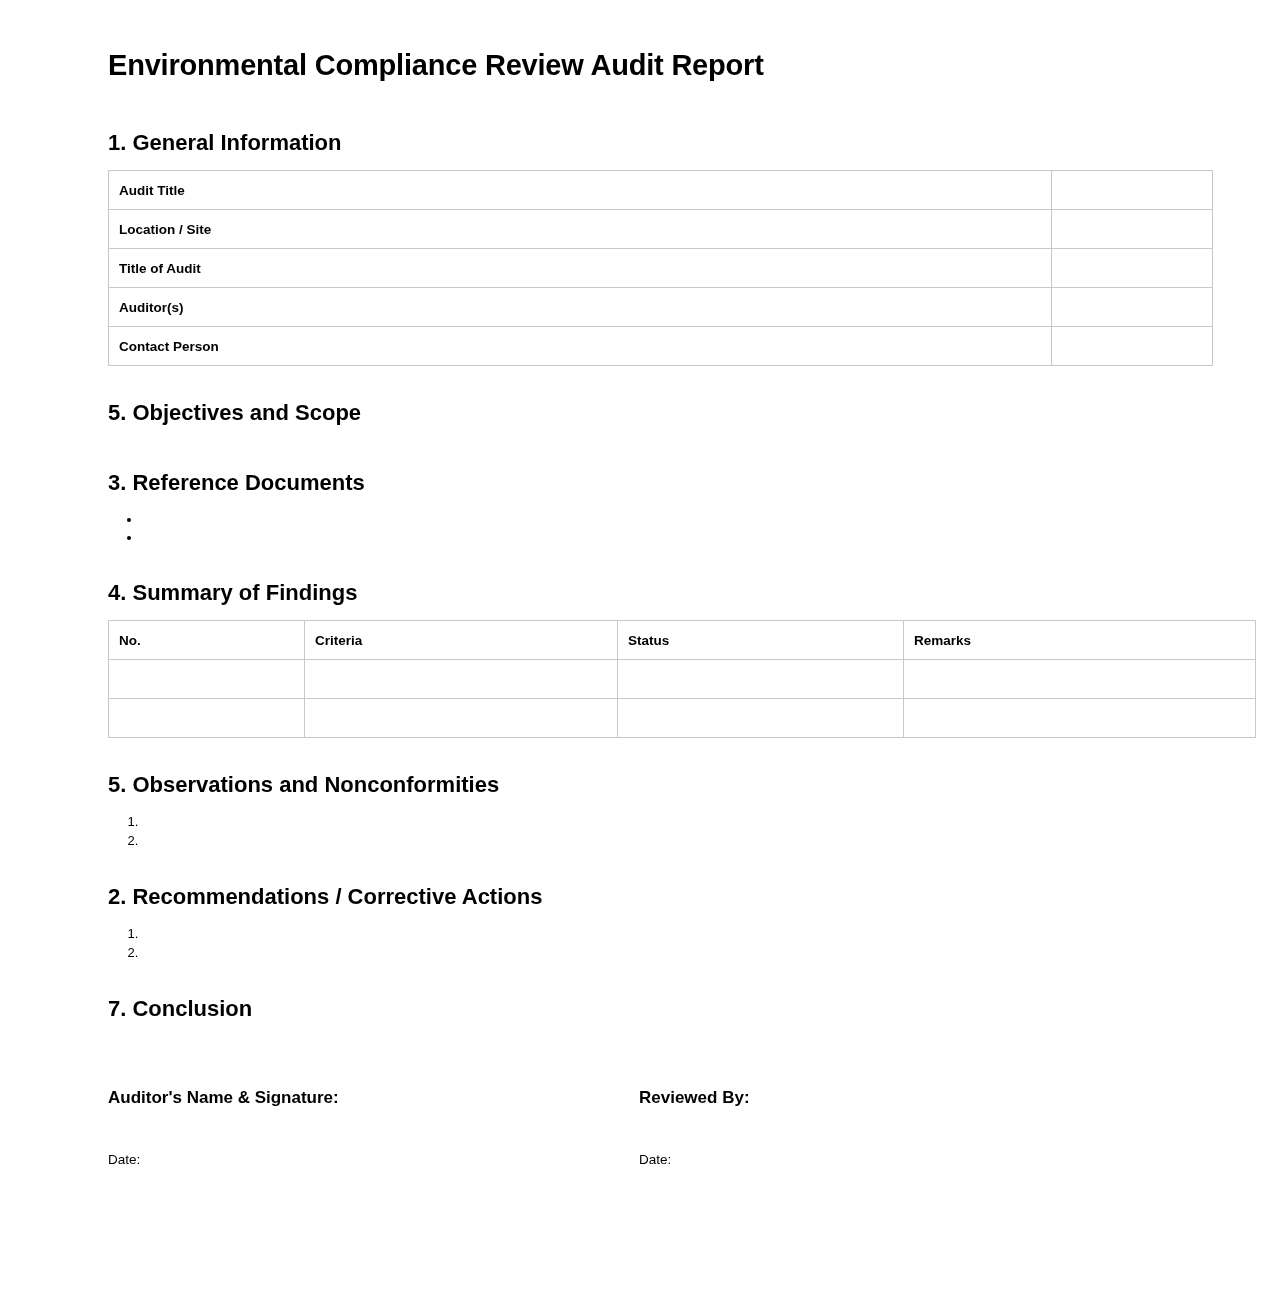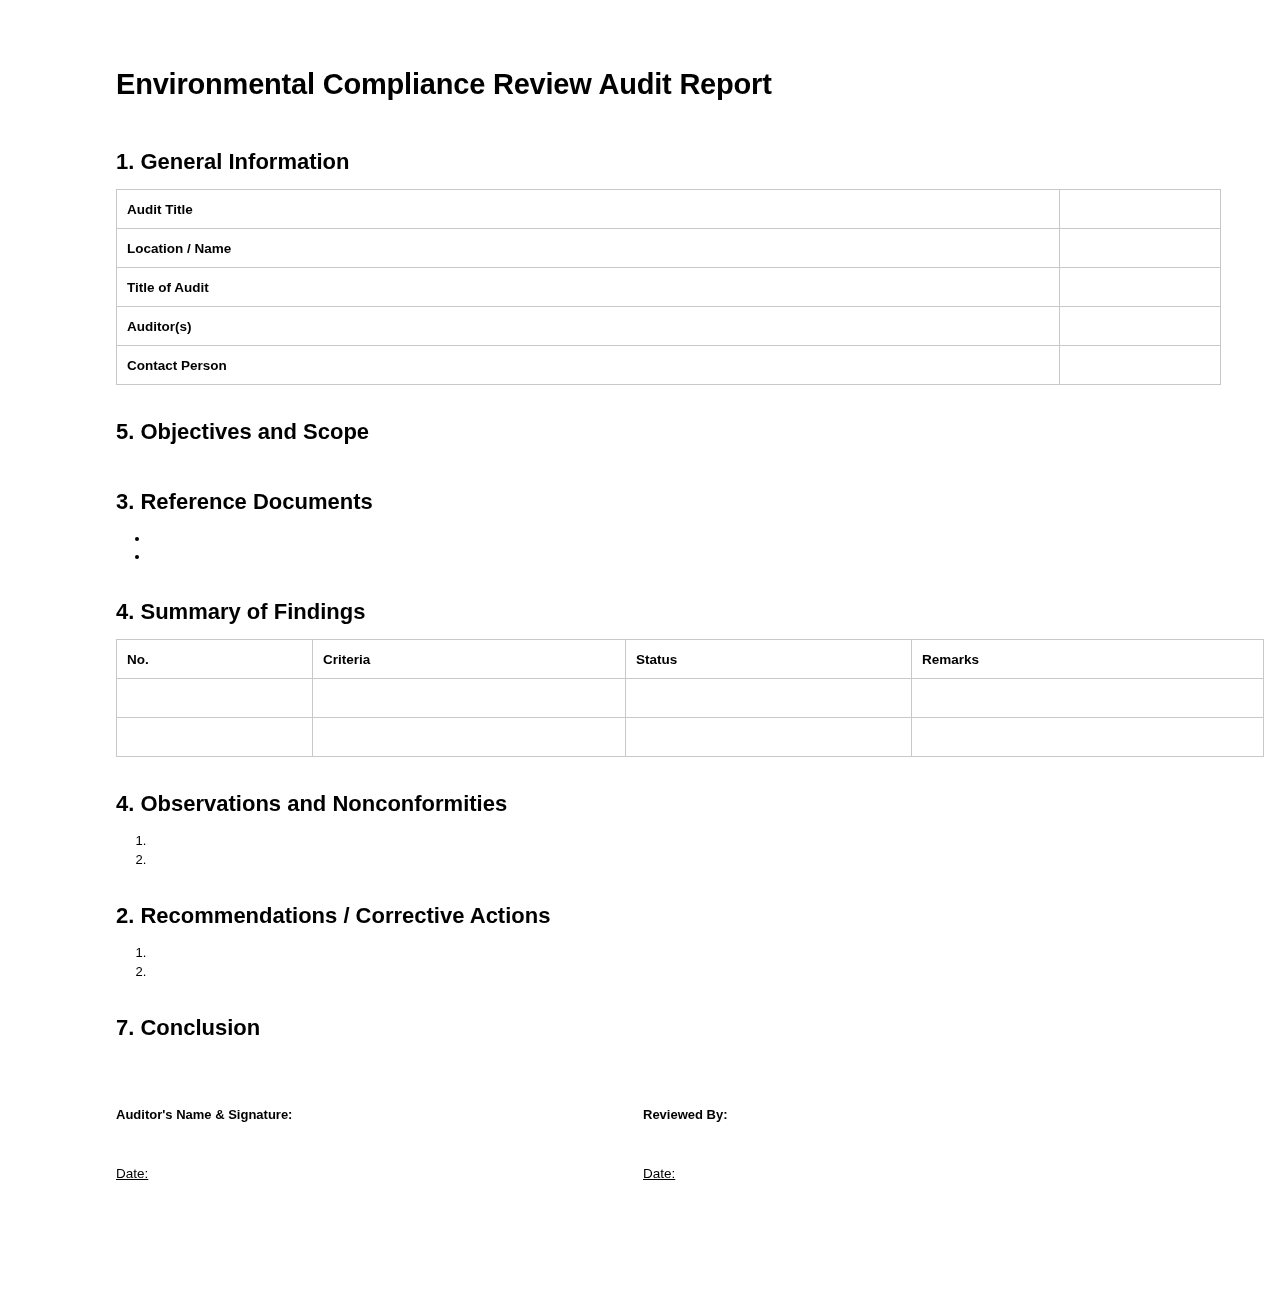--- a/index.html
+++ b/index.html
@@ -7,23 +7,22 @@
     padding: 0;
     background: #ffffff;
   }
   body {
     width: 1278px;
     min-height: 1300px;
     font-family: "Liberation Sans", sans-serif;
     color: #000000;
   }
   .page {
-    padding: 68px 108px 40px 108px;
+    padding: 49px 108px 40px 108px;
     box-sizing: border-box;
-    margin-left: 8px;
   }
   h1.doc-title {
     font-size: 29px;
     font-weight: bold;
     margin: 0 0 48px 0;
     letter-spacing: -0.2px;
   }
   h2.section-title {
     font-size: 22px;
     font-weight: bold;
@@ -85,48 +84,47 @@
   }
   .sign-block {
     margin-top: 46px;
     display: flex;
     flex-direction: row;
   }
   .sign-col {
     width: 638px;
   }
   .sign-label {
-    font-size: 13px;
+    font-size: 17px;
     font-weight: bold;
     margin-bottom: 44px;
   }
   .sign-date {
     font-size: 13.5px;
     font-weight: normal;
-    text-decoration: underline;
   }
   .empty-space { height: 6px; }
 </style>
 </head>
 <body>
 
 <div class="page">
 
   <h1 class="doc-title">Environmental Compliance Review Audit Report</h1>
 
   <div class="section">
     <h2 class="section-title">1. General Information</h2>
     <table class="grid general-table">
       <tbody>
         <tr>
           <td class="label-cell">Audit Title</td>
           <td class="value-cell"></td>
         </tr>
         <tr>
-          <td class="label-cell">Location / Name</td>
+          <td class="label-cell">Location / Site</td>
           <td class="value-cell"></td>
         </tr>
         <tr>
           <td class="label-cell">Title of Audit</td>
           <td class="value-cell"></td>
         </tr>
         <tr>
           <td class="label-cell">Auditor(s)</td>
           <td class="value-cell"></td>
         </tr>
@@ -173,21 +171,21 @@
           <td></td>
           <td></td>
           <td></td>
           <td></td>
         </tr>
       </tbody>
     </table>
   </div>
 
   <div class="section">
-    <h2 class="section-title">4. Observations and Nonconformities</h2>
+    <h2 class="section-title">5. Observations and Nonconformities</h2>
     <ol class="numbers">
       <li></li>
       <li></li>
     </ol>
   </div>
 
   <div class="section">
     <h2 class="section-title">2. Recommendations / Corrective Actions</h2>
     <ol class="numbers">
       <li></li>

